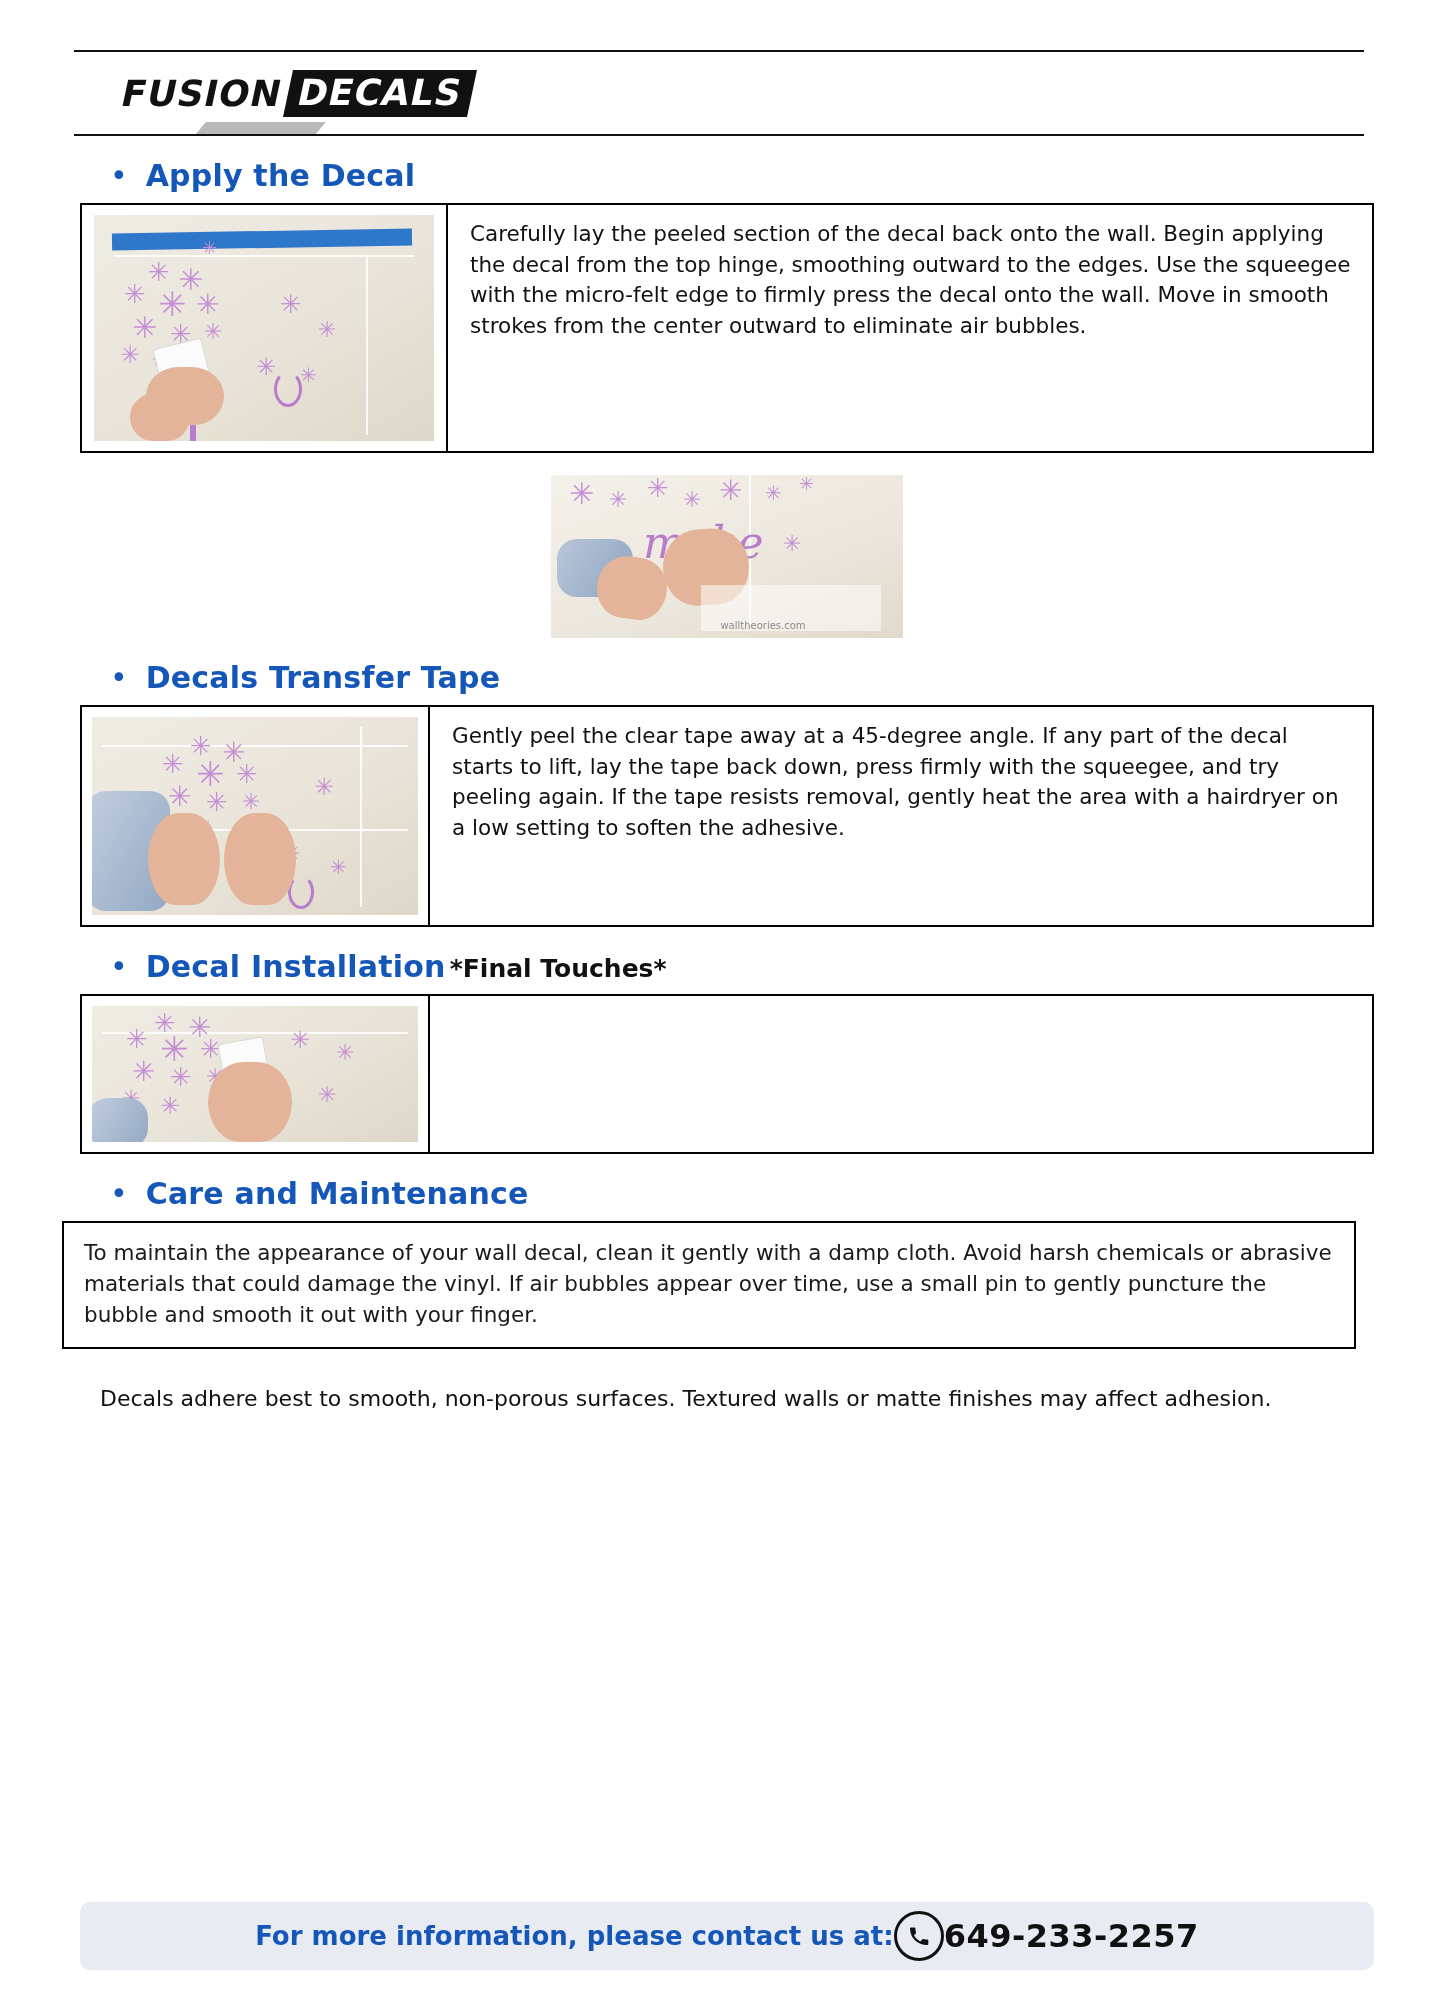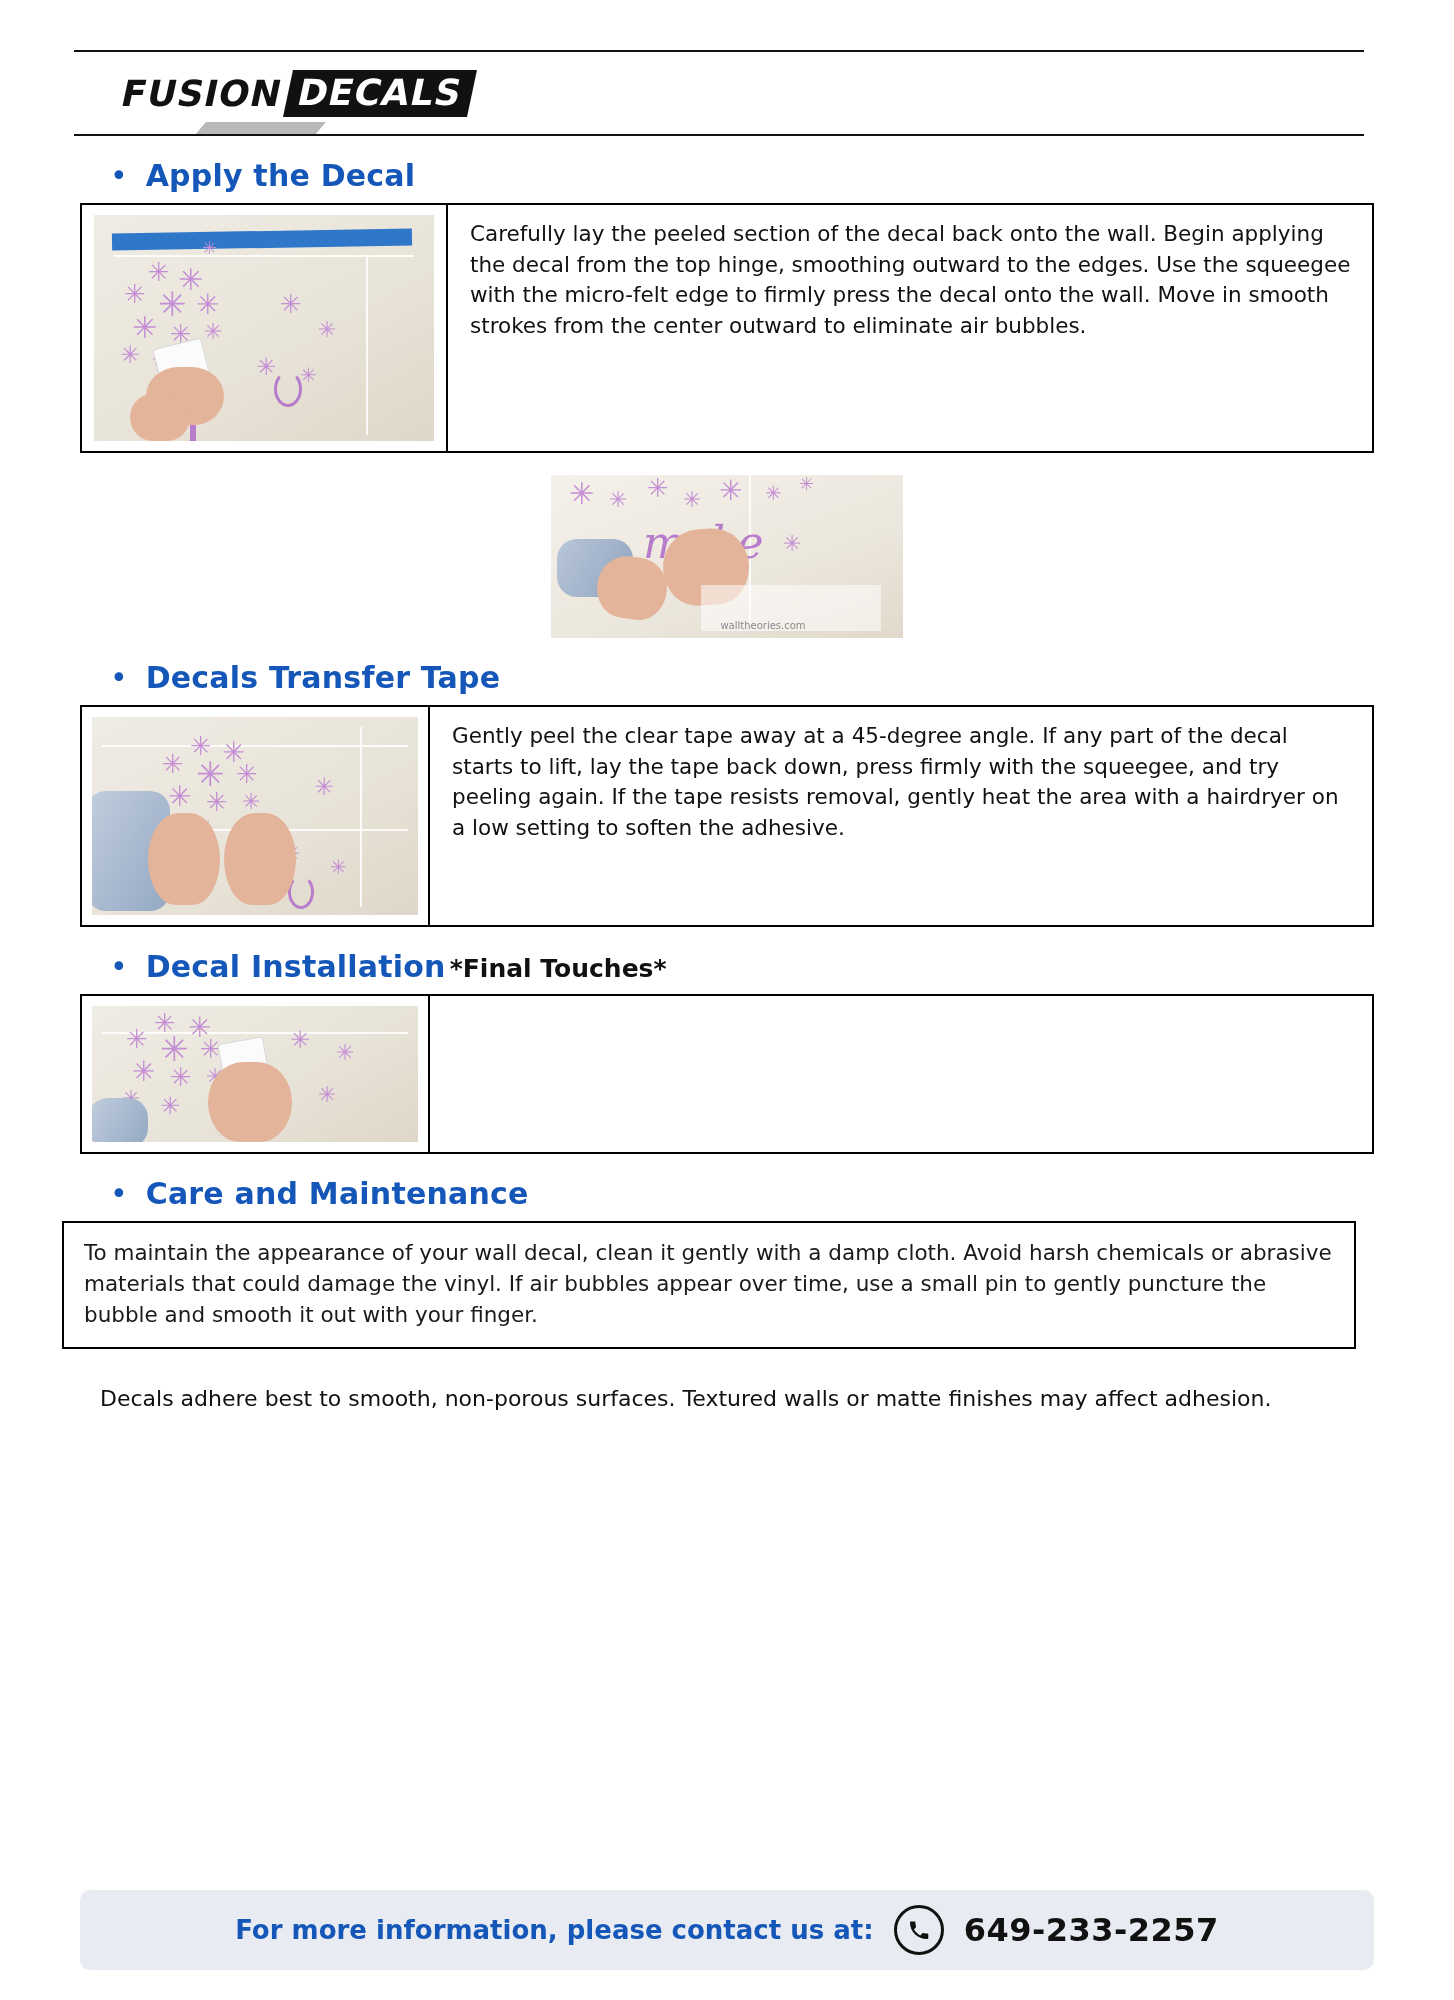--- a/index.html
+++ b/index.html
@@ -208,27 +208,26 @@
     color: #111;
     max-width: 1180px;
   }
 
   
   .footer {
     position: absolute;
     left: 80px;
     bottom: 30px;
     width: 1294px;
-    height: 80px;
+    height: 68px;
     background: #e8ecf2;
     border-radius: 10px;
     display: flex;
     align-items: center;
     justify-content: center;
-    gap: 20px;
   }
   .footer-text {
     color: #1457b8;
     font-size: 26px;
     font-weight: bold;
   }
   .phone-circle {
     width: 44px;
     height: 44px;
     border: 3px solid #111;

